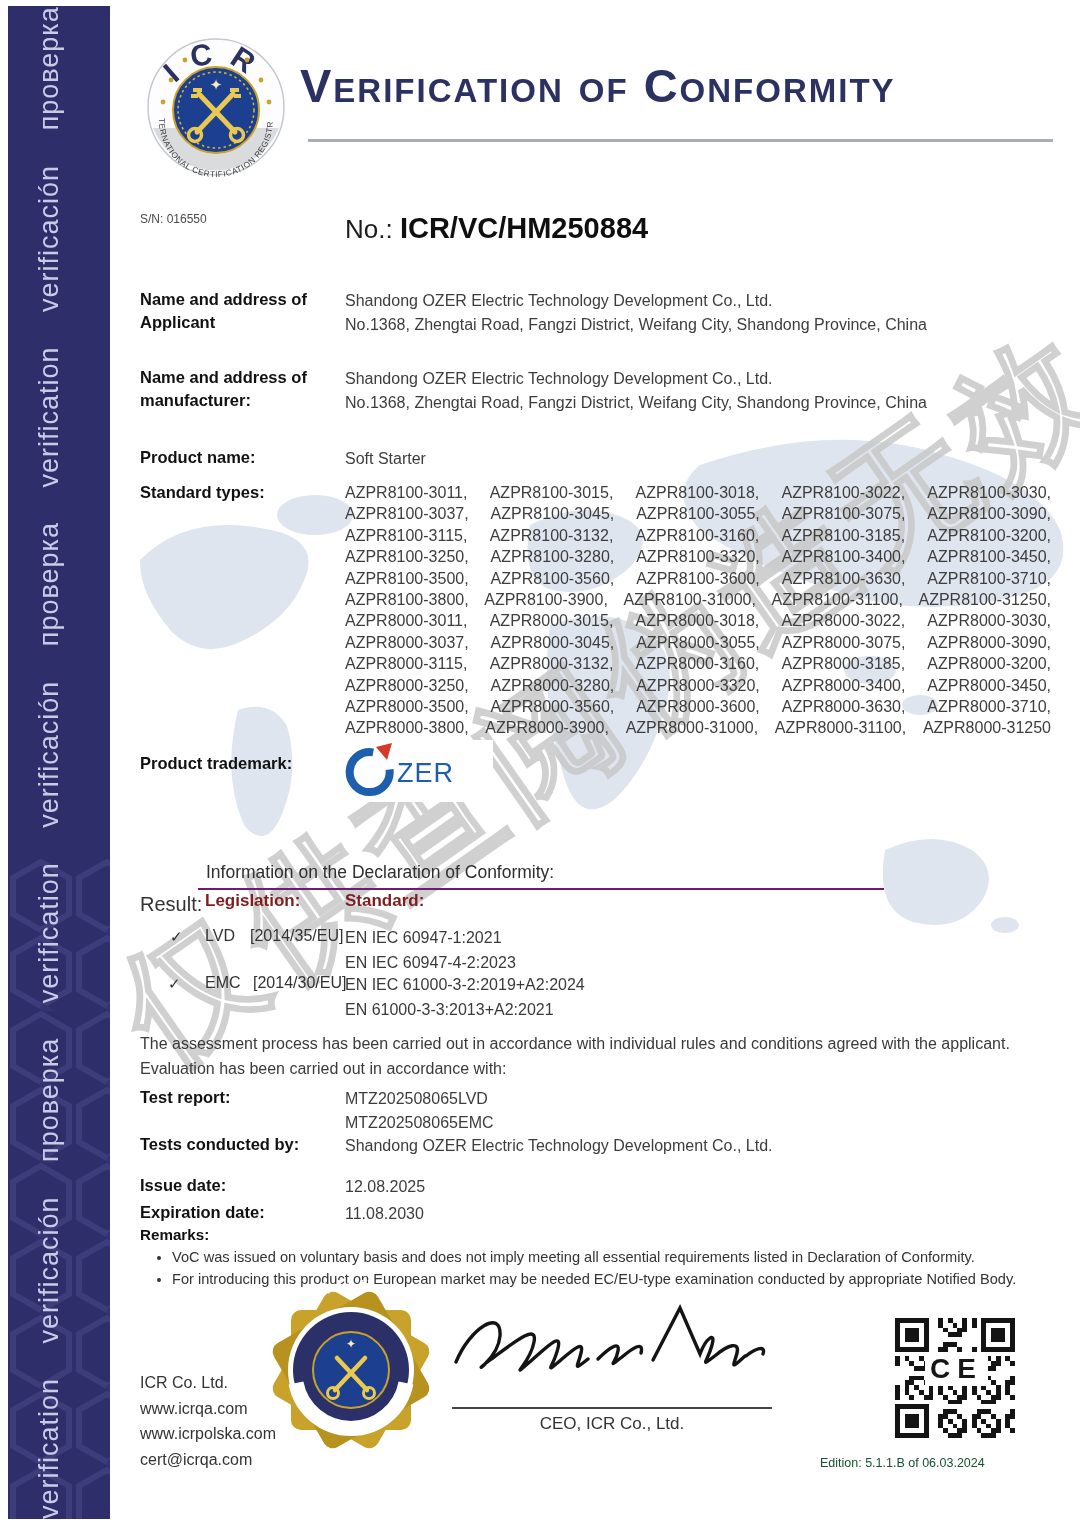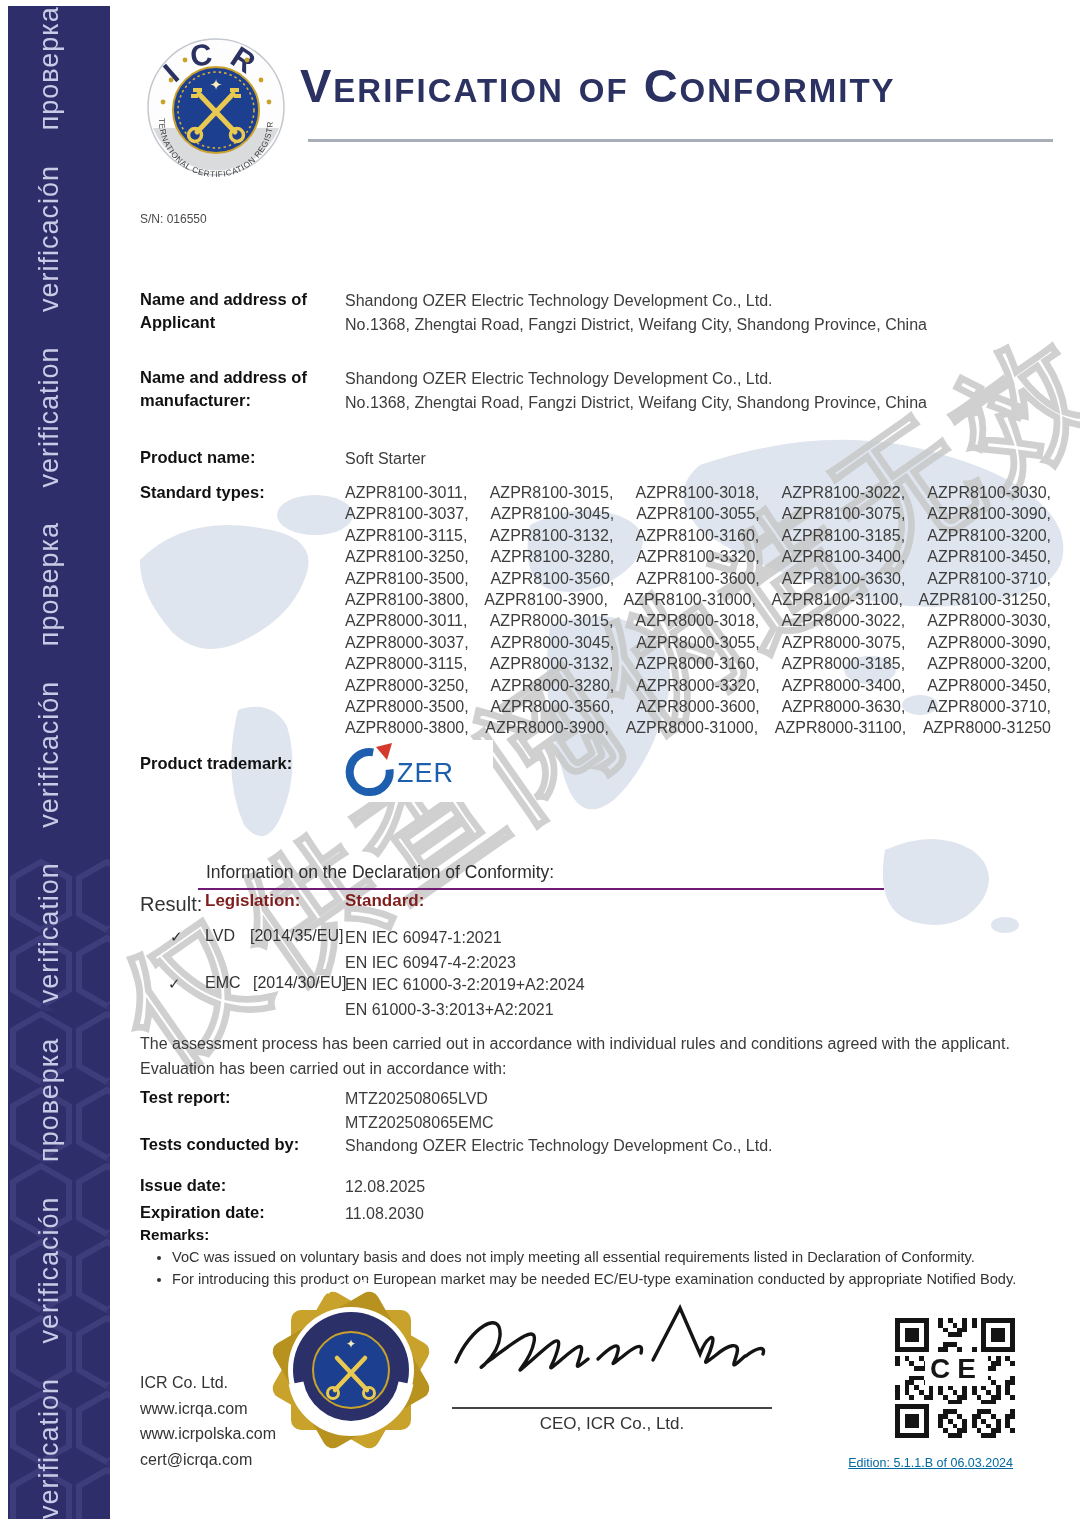--- a/index.html
+++ b/index.html
@@ -42,22 +42,22 @@
   .para{font-size:16px;color:#3a3a3a;line-height:1.55;}
   .remark-label{font-size:15.2px;font-weight:bold;color:#101010;}
   ul.remarks{margin:4px;padding-left:16px;width:900px;}
   ul.remarks li{font-size:14.6px;color:#333;margin-bottom:4px;line-height:1.25;}
   .foot-line{font-size:16px;color:#333;line-height:25.5px;}
   .sig-rule{position:absolute;left:452px;top:1407px;width:320px;height:2px;background:#444;}
   .ceo{position:absolute;left:452px;top:1414px;width:320px;text-align:center;
         font-size:17px;color:#333;}
   .ce-overlay{position:absolute;left:925px;top:1352px;background:#ffffff;padding:1px 5px;
         font-size:28px;font-weight:600;letter-spacing:7px;color:#161616;}
-  .edition{position:absolute;left:820px;top:1456px;width:193px;text-align:right;
-        font-size:12.5px;color:#0369a1;text-decoration:underline;}
+  .edition{position:absolute;left:820px;top:1456px;width:193px;text-align:left;
+        font-size:12.5px;color:#14532d;}
   .brandbox{position:absolute;left:343px;top:740px;width:150px;height:62px;background:#fff;
         display:flex;align-items:center;}
   .brand-zer{font-size:27px;font-weight:normal;color:#1d5fae;letter-spacing:1px;margin-left:-4px;margin-top:4px;}
 </style>
 </head>
 <body>
 
 <div class="page">
 
   <svg class="map" width="960" height="640" viewBox="0 0 960 640">
@@ -129,20 +129,23 @@
       </g>
       <text font-size="8.2" fill="#3c3c3c" letter-spacing="0.6">
         <textPath href="#arcBot" startOffset="50%" text-anchor="middle">INTERNATIONAL CERTIFICATION REGISTRAR</textPath>
       </text>
     </svg>
 
     <div class="title">Verification of Conformity</div>
     <div class="title-rule"></div>
 
     <div class="serial">S/N: 016550</div>
+    <div class="certno">
+      <span>No.: </span><b>ICR/VC/HM250884</b>
+    </div>
 
     <div class="abs label" style="left:140px;top:288px;width:205px">Name and address of Applicant</div>
     <div class="abs val" style="left:345px;top:289px;width:706px">
       <div>Shandong OZER Electric Technology Development Co., Ltd.</div>
       <div>No.1368, Zhengtai Road, Fangzi District, Weifang City, Shandong Province, China</div>
     </div>
 
     <div class="abs label" style="left:140px;top:366px;width:205px">Name and address of manufacturer:</div>
     <div class="abs val" style="left:345px;top:367px;width:706px">
       <div>Shandong OZER Electric Technology Development Co., Ltd.</div>

